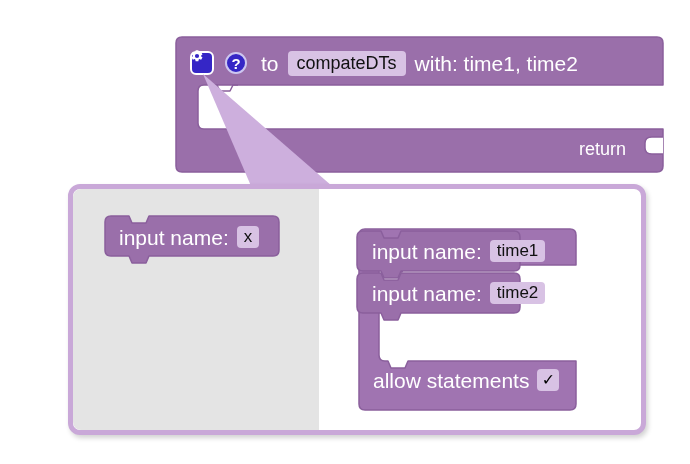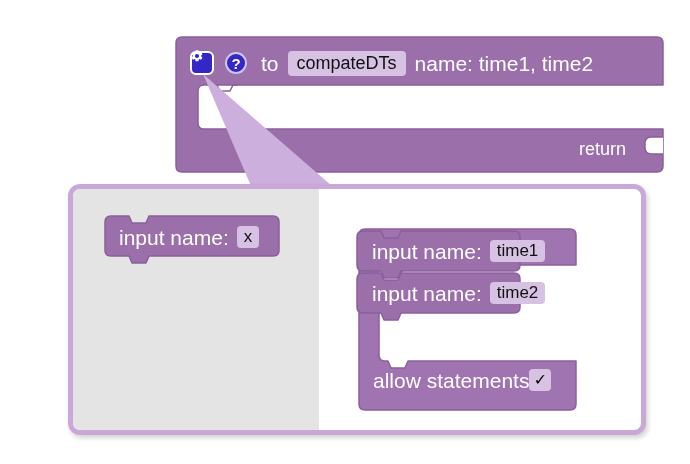--- a/index.html
+++ b/index.html
@@ -185,21 +185,21 @@
     top: 11px;
     font-size: 17px;
   }
 
   #allow-statements-row {
     position: absolute;
     left: 14px;
     top: 140px;
     display: flex;
     align-items: center;
-    gap: 0;
+    gap: 8px;
   }
   .checkbox-field {
     width: 22px;
     height: 22px;
     background: #d8c2e4;
     border-radius: 4px;
     display: flex;
     align-items: center;
     justify-content: center;
     color: #000000;
@@ -258,21 +258,21 @@
 
     <div id="proc-header-row">
       <div class="mutator-gear">
         <svg width="14" height="14" viewBox="0 0 24 24">
           <path fill="#ffffff" d="M19.14,12.94a7.07,7.07,0,0,0,.05-.94,7.07,7.07,0,0,0-.05-.94l2.03-1.58a.49.49,0,0,0,.12-.61l-1.92-3.32a.49.49,0,0,0-.59-.22l-2.39,.96a7.05,7.05,0,0,0-1.62-.94l-.36-2.54A.48.48,0,0,0,13.93,2H10.07a.48.48,0,0,0-.47,.41L9.24,4.95a7.05,7.05,0,0,0-1.62,.94L5.23,4.93a.49.49,0,0,0-.59,.22L2.72,8.47a.49.49,0,0,0,.12,.61L4.87,10.66a7.07,7.07,0,0,0,0,1.88L2.84,14.12a.49.49,0,0,0-.12,.61l1.92,3.32a.49.49,0,0,0,.59,.22l2.39-.96a7.05,7.05,0,0,0,1.62,.94l.36,2.54a.48.48,0,0,0,.47,.41h3.86a.48.48,0,0,0,.47-.41l.36-2.54a7.05,7.05,0,0,0,1.62-.94l2.39,.96a.49.49,0,0,0,.59-.22l1.92-3.32a.49.49,0,0,0-.12-.61ZM12,15.6A3.6,3.6,0,1,1,15.6,12,3.6,3.6,0,0,1,12,15.6Z"></path>
         </svg>
       </div>
       <div class="help-icon">?</div>
       <div id="to-label" class="blk-text">to</div>
       <div id="proc-name-field" class="field">compateDTs</div>
-      <div id="with-params" class="blk-text">name: time1, time2</div>
+      <div id="with-params" class="blk-text">with: time1, time2</div>
     </div>
 
     <div id="return-row">
       <div id="return-label" class="blk-text">return</div>
     </div>
   </div>
 
   <svg id="mutator-arrow">
     <path d="M 203,74 L 251,186 L 332,186 Z" fill="#cdafdd"></path>
   </svg>

